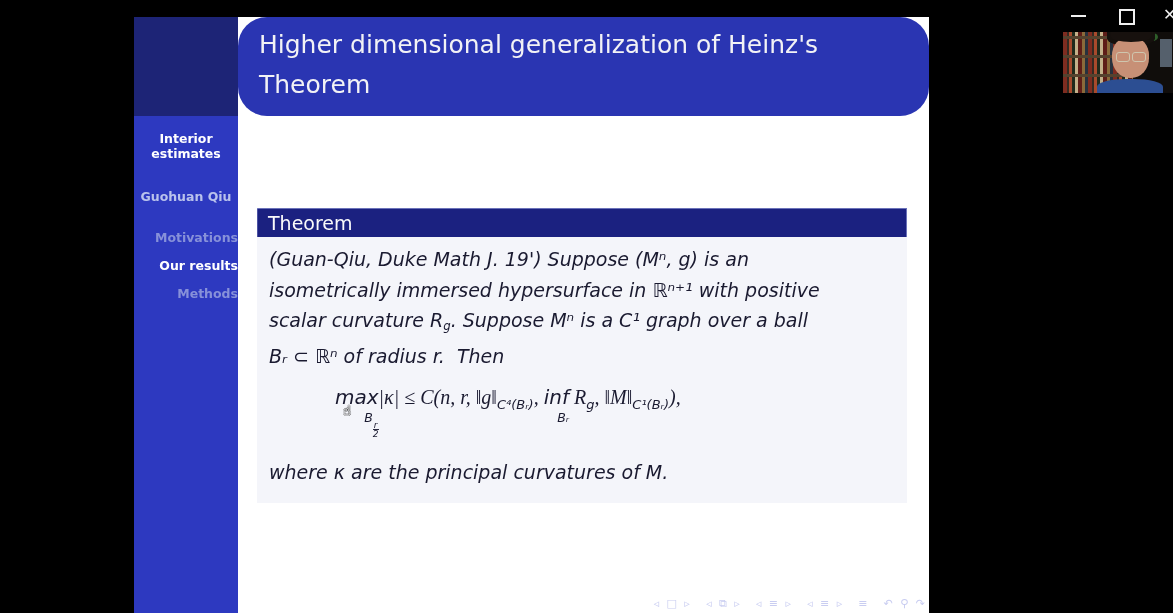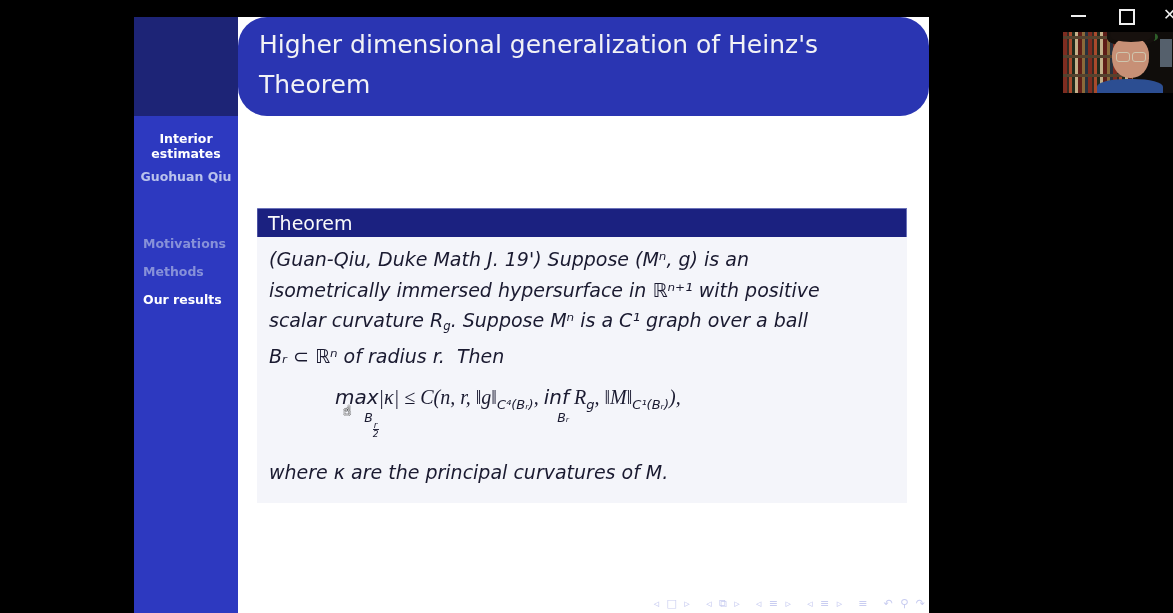--- a/index.html
+++ b/index.html
@@ -30,22 +30,22 @@
 
   
   .slide{position:absolute;left:134px;top:17px;width:795px;height:596px;background:#ffffff;}
   .corner{position:absolute;left:0;top:0;width:104px;height:99px;background:#1d2476;}
   .header{position:absolute;left:104px;top:0;width:691px;height:99px;background:#2a35b2;border-radius:29px;}
   .header .title{position:absolute;left:21px;top:8px;width:650px;font-size:25px;line-height:40px;color:#f2f2f5;font-weight:400;}
 
   
   .sidebar{position:absolute;left:0;top:99px;width:104px;height:571px;background:#2d39c0;}
   .side-title{margin-top:15px;text-align:center;font-weight:bold;font-size:12.5px;line-height:15px;color:#ffffff;}
-  .side-author{margin-top:8px;text-align:center;font-weight:bold;font-size:12.5px;color:#b9c2ec;cursor:pointer;}
-  .side-items{margin-top:46px;}
+  .side-author{margin-top:28px;text-align:center;font-weight:bold;font-size:12.5px;color:#b9c2ec;cursor:pointer;}
+  .side-items{margin-top:20px;text-align:right;}
   .side-item{padding:6px 0 7px 9px;font-weight:bold;font-size:12.5px;color:#8791d9;cursor:pointer;}
   .side-item.active{color:#ffffff;}
 
   
   .thm-box{position:absolute;left:123px;top:191px;width:650px;}
   .thm-head{height:29px;background:#1b2180;color:#fafafa;font-size:19px;display:flex;align-items:center;
             padding-left:11px;box-sizing:border-box;box-shadow:inset -1px 1px 0 rgba(150,158,215,.65), inset 1px 0 0 rgba(150,158,215,.4);}
   .thm-body{background:#f4f5fa;color:#1a1a30;font-style:italic;font-size:19px;line-height:30.5px;
             padding:7px 12px 16px 12px;}
   .rt-sub{font-size:.62em;vertical-align:-.25em;}
@@ -97,22 +97,22 @@
 
     <div class="header">
       <div class="title">Higher dimensional generalization of Heinz's Theorem</div>
     </div>
 
     <div class="sidebar">
       <div class="side-title">Interior estimates</div>
       <div class="side-author">Guohuan Qiu</div>
       <div class="side-items" id="side-items">
           <div class="side-item">Motivations</div>
+          <div class="side-item active">Our results</div>
           <div class="side-item">Methods</div>
-          <div class="side-item active">Our results</div>
         </div>
     </div>
 
     <div class="thm-box">
       <div class="thm-head">Theorem</div>
       <div class="thm-body">
         <div id="thm-lines">
             <div class="thm-line"><span>(Guan-Qiu, Duke Math J. 19') Suppose (Mⁿ, g) is an</span></div>
             <div class="thm-line"><span>isometrically immersed hypersurface in ℝⁿ⁺¹ with positive</span></div>
             <div class="thm-line"><span>scalar curvature R</span><span class="rt-sub">g</span><span>. Suppose Mⁿ is a C¹ graph over a ball</span></div>

